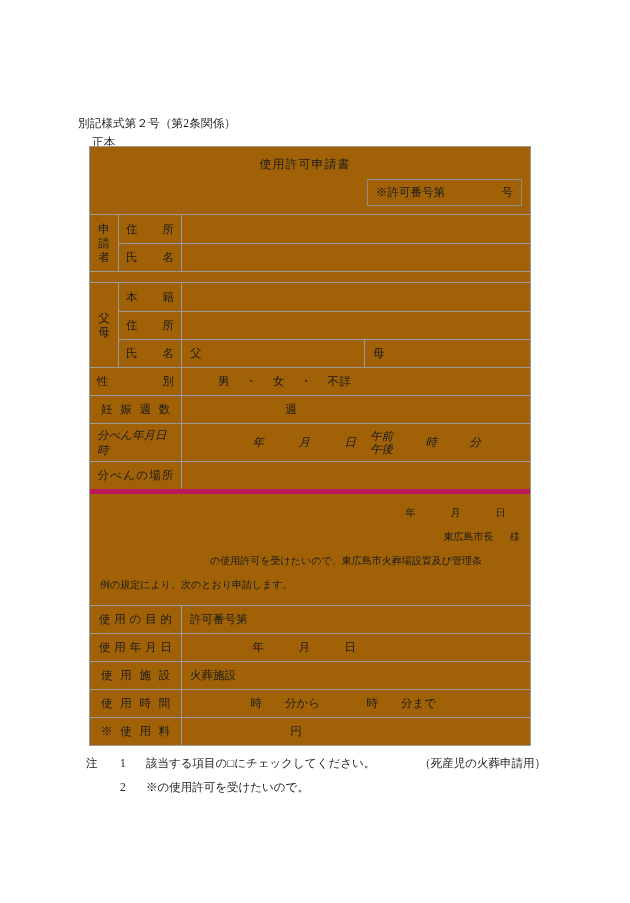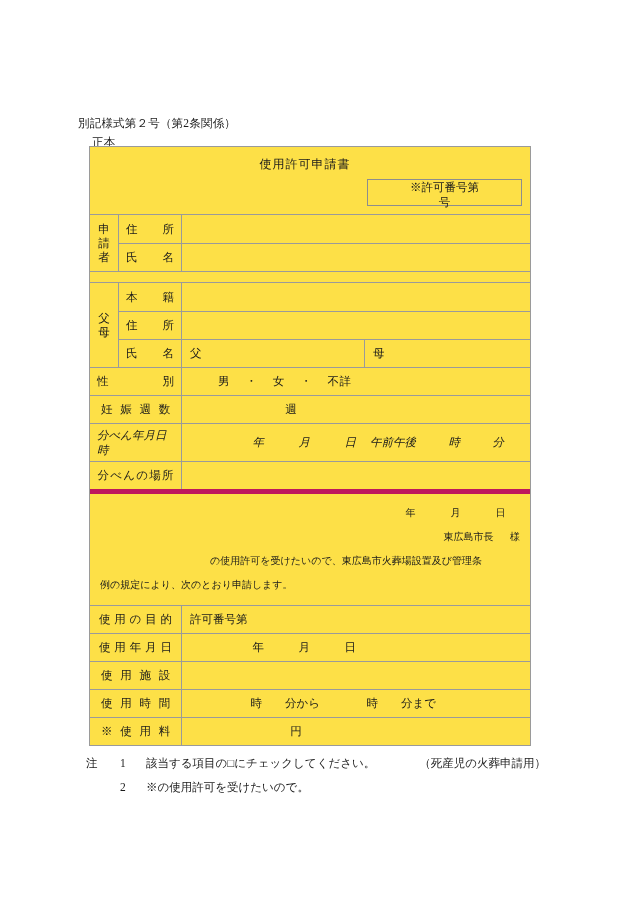--- a/index.html
+++ b/index.html
@@ -39,21 +39,21 @@
   }
 
   
   .form {
     position: absolute;
     left: 89px;
     top: 146px;
     width: 442px;
     border: 1px solid #9a9a9a;
     box-sizing: border-box;
-    background: #fde047;
+    background: #a16207;
   }
 
   .row {
     display: flex;
     border-top: 1px solid #9a9a9a;
     box-sizing: border-box;
   }
 
   
   .lbl {
@@ -103,21 +103,20 @@
     top: 32px;
     width: 155px;
     height: 27px;
     border: 1px solid #8d8d8d;
     box-sizing: border-box;
     display: flex;
     align-items: center;
     justify-content: space-between;
     padding: 0 8px;
     font-size: 11.5px;
-    flex-direction: column;
   }
 
   
   .vgroup {
     display: flex;
     border-top: 1px solid #9a9a9a;
   }
   .vlabel {
     width: 29px;
     min-width: 29px;
@@ -153,21 +152,21 @@
 
   .ymd-line {
     display: flex;
     align-items: center;
     padding-left: 28px;
     font-size: 11.5px;
   }
   .ymd-line .g { display: inline-block; width: 46px; text-align: right; }
   .ampm {
     display: inline-flex;
-    flex-direction: row;
+    flex-direction: column;
     line-height: 13px;
     margin-left: 14px;
     font-size: 11.5px;
     text-align: center;
   }
   .ymd-line .hm { display: inline-block; width: 44px; text-align: right; }
 
   
   .body-block {
     border-top: 5px solid #be185d;
@@ -407,20 +406,21 @@
 
     <div class="row r28">
       <div class="lbl">
         <span class="spread tight">
           <span>使</span>
           <span>用</span>
           <span>施</span>
           <span>設</span>
         </span>
       </div>
+      <div class="val">火葬施設</div>
     </div>
 
     <div class="row r28 use-time">
       <div class="lbl">
         <span class="spread tight">
           <span>使</span>
           <span>用</span>
           <span>時</span>
           <span>間</span>
         </span>

